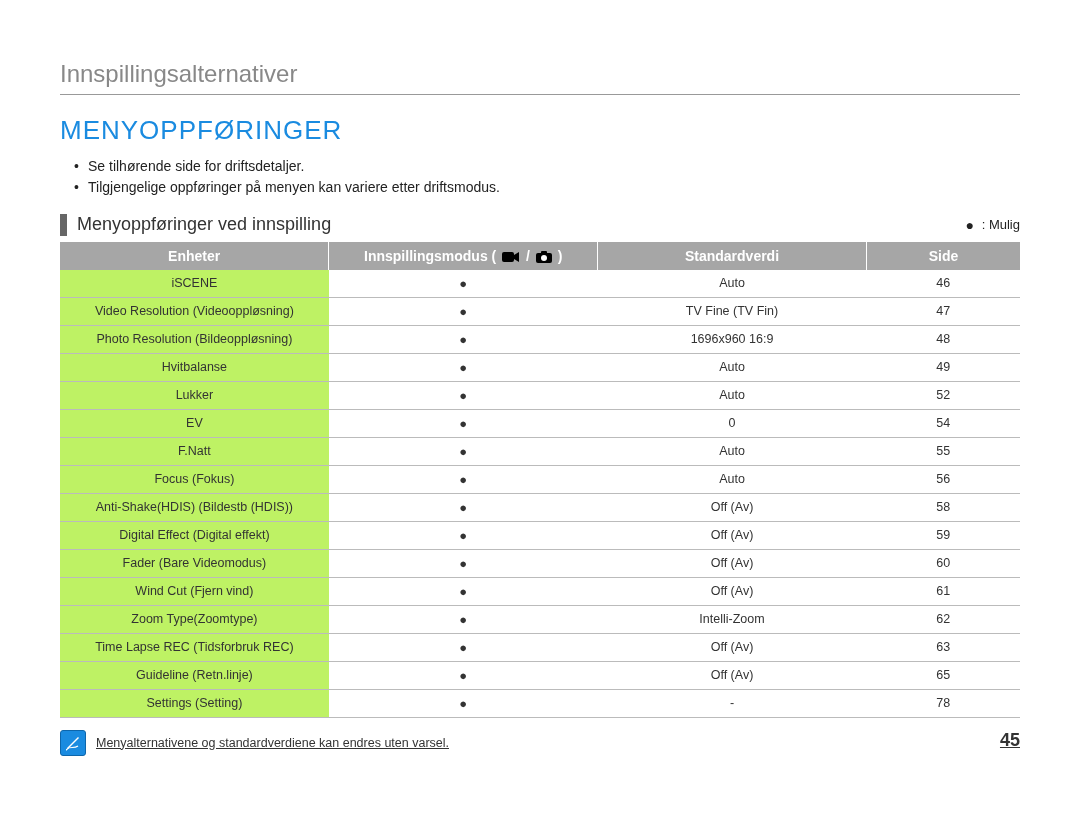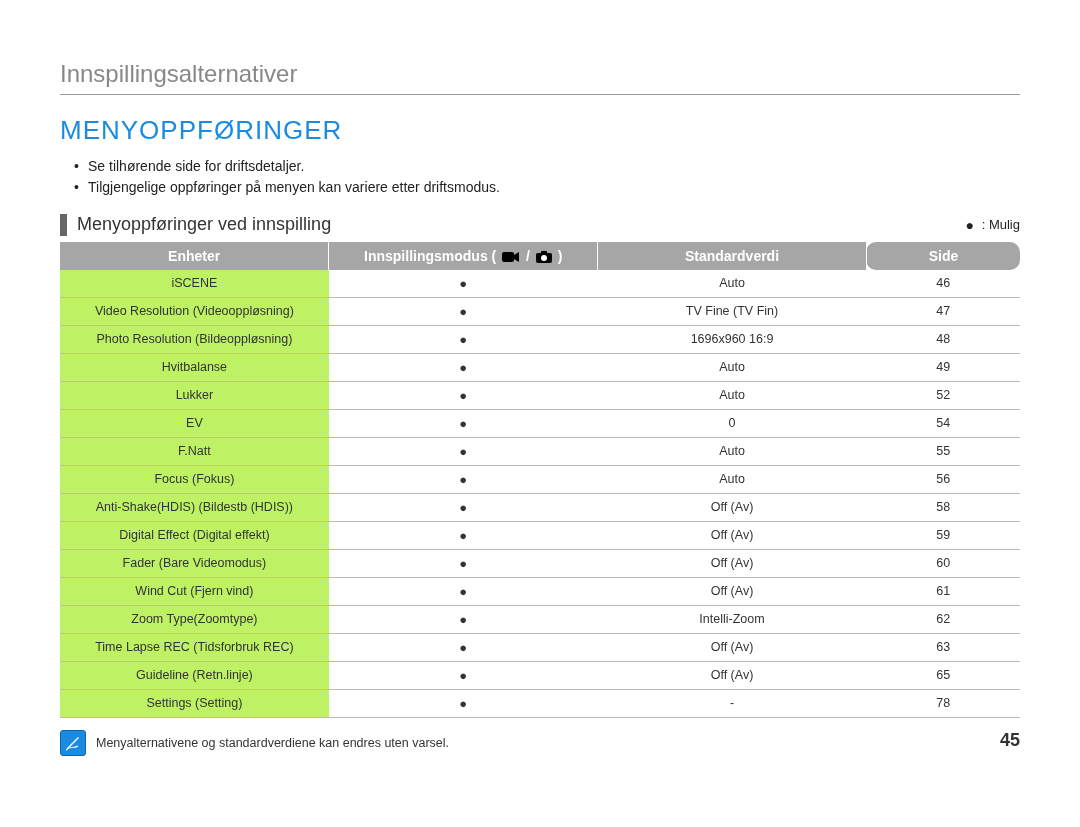--- a/index.html
+++ b/index.html
@@ -77,37 +77,38 @@
   }
   thead th {
     background: #a6a6a6;
     color: #fff;
     font-weight: 700;
     font-size: 14px;
     padding: 6px 4px;
     text-align: center;
     border-right: 1px solid #fff;
   }
-  thead th:last-child { border-right: none; border-radius: 10px; }
+  thead th:last-child { border-right: none; }
   tbody td {
     text-align: center;
     padding: 6px 4px;
     border-bottom: 1px solid #bbb;
     color: #333;
   }
   tbody td:first-child { background: #bef264; }
   .mode-icons svg {
     vertical-align: middle;
     margin: 0 2px;
   }
   .footer-note {
     display: flex;
     align-items: flex-start;
     justify-content: space-between;
     margin-top: 12px;
+    text-decoration: underline;
   }
   .note-left {
     display: flex;
     align-items: center;
     gap: 10px;
   }
   .note-icon {
     width: 26px;
     height: 26px;
     background: #1a8be0;

